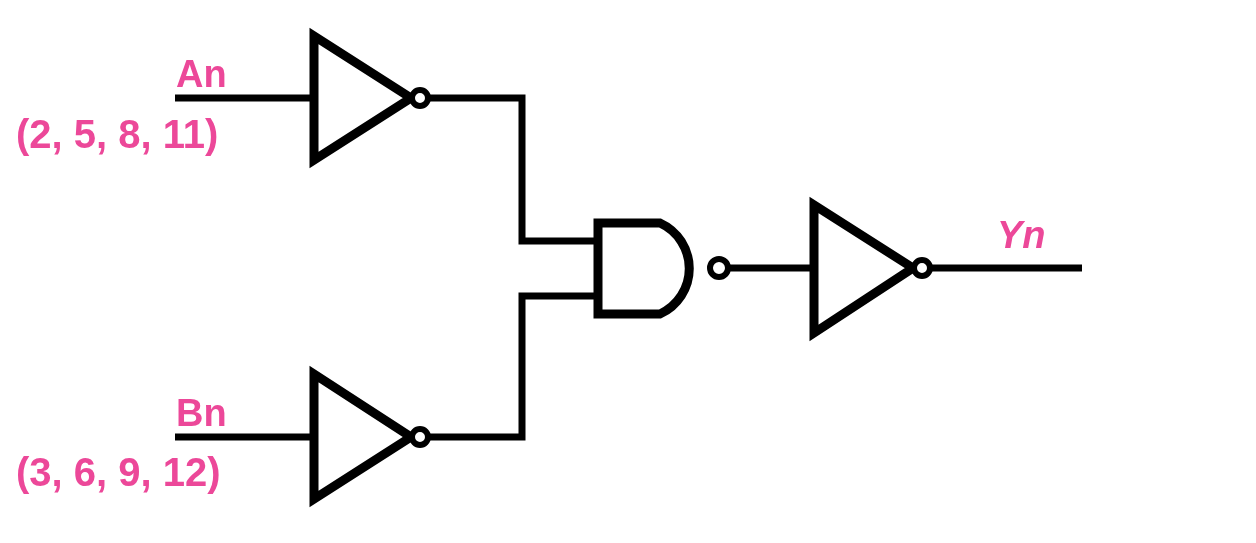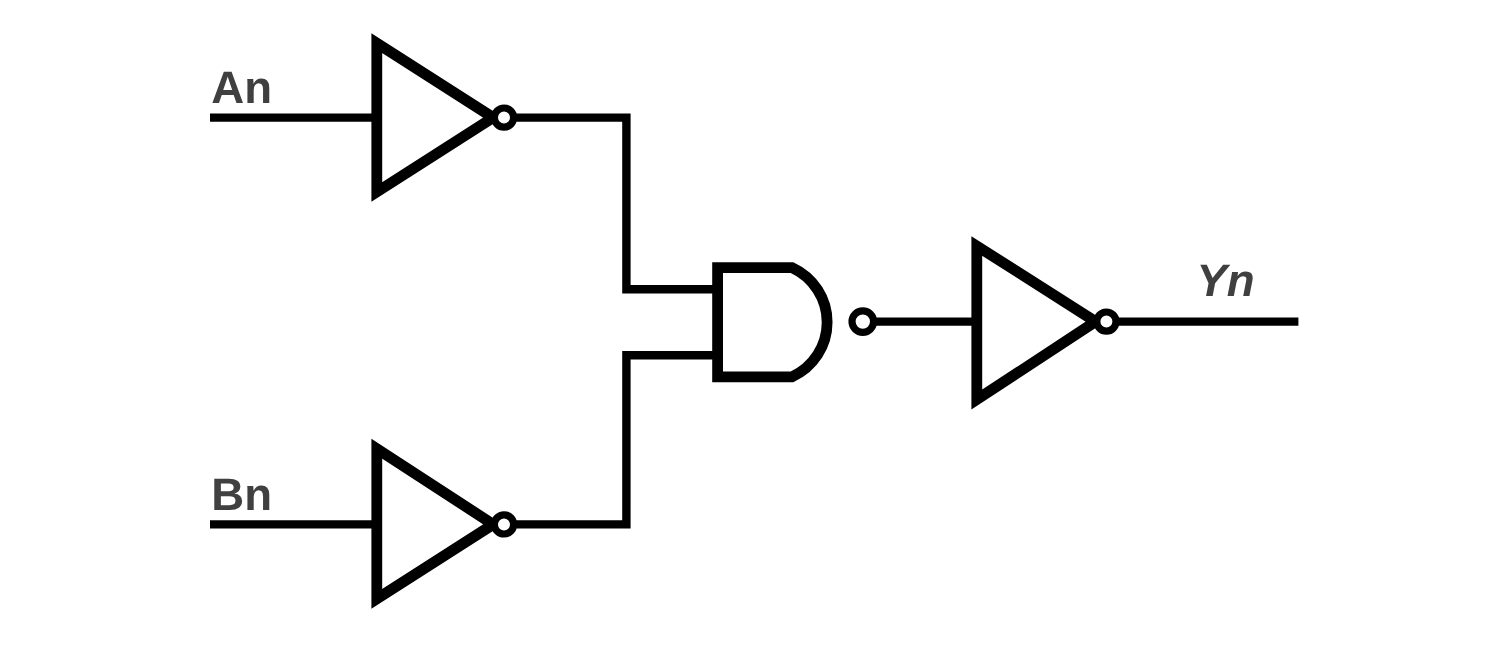--- a/index.html
+++ b/index.html
@@ -41,21 +41,21 @@
   }
   .bubble {
     fill: #ffffff;
     stroke: #000000;
     stroke-width: 6;
   }
   .label {
     position: absolute;
     font-family: "Liberation Sans", sans-serif;
     font-weight: bold;
-    color: #404040;
+    color: #ec4899;
     white-space: nowrap;
     line-height: 1;
   }
   .label-port {
     font-size: 38px;
   }
   .label-pins {
     font-size: 40px;
   }
 </style>
@@ -106,20 +106,22 @@
       <circle class="bubble" cx="922" cy="268" r="8"></circle>
     </g>
 
     <g>
       <path class="wire" d="M 930 268 L 1082 268"></path>
     </g>
   </svg>
 
   <div class="label label-port" style="left:176px; top:55px;">An</div>
 
+  <div class="label label-pins" style="left:16px; top:114px;">(2, 5, 8, 11)</div>
 
   <div class="label label-port" style="left:176px; top:394px;text-align:center;">Bn</div>
 
+  <div class="label label-pins" style="left:16px; top:452px;">(3, 6, 9, 12)</div>
 
   <div class="label label-port" style="left:997px; top:216px;font-style:italic;">Yn</div>
 
 
 </div>
 
 </body></html>

